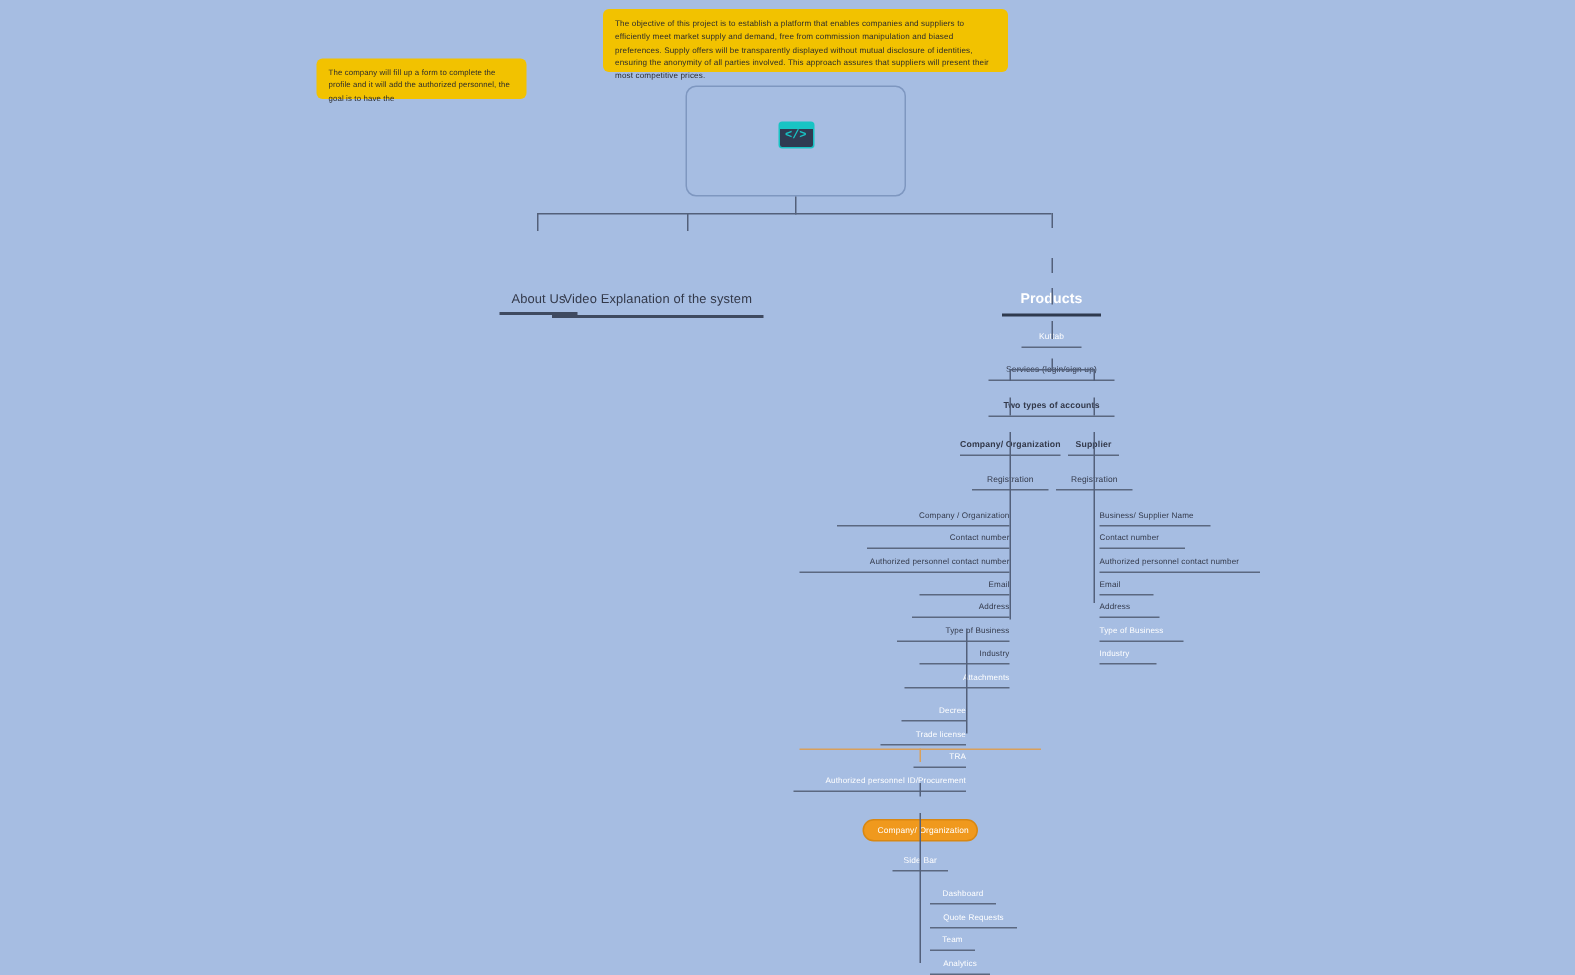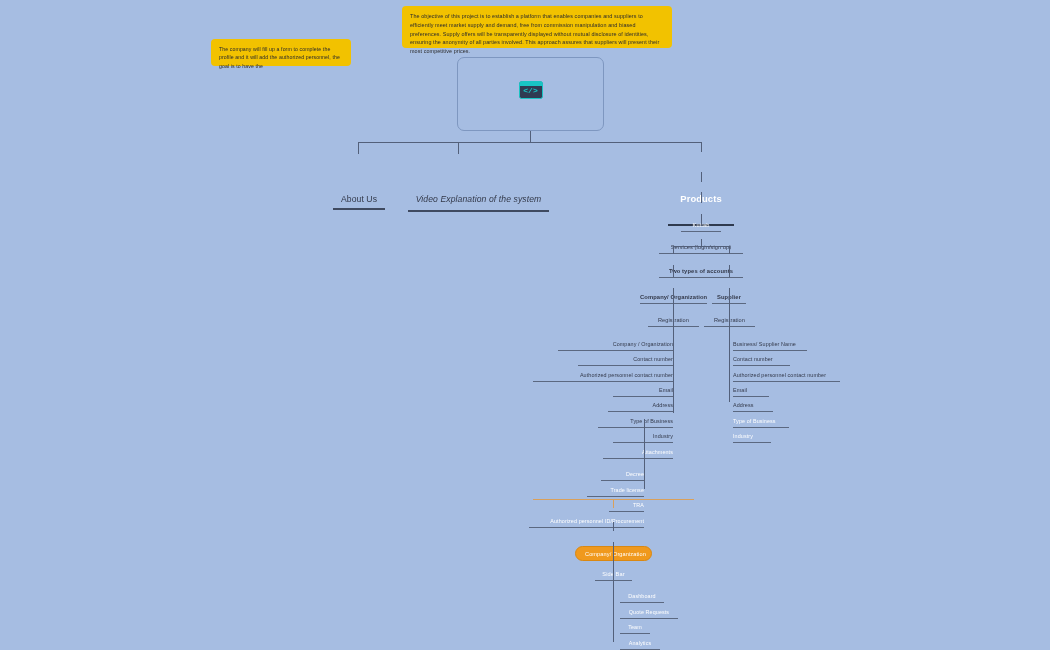--- a/index.html
+++ b/index.html
@@ -108,21 +108,21 @@
     padding-bottom: 4px;
     border-bottom: 2px solid #3f4a60;
     text-align: center;
   }
   .node.lvl2.wrap { white-space: normal; line-height: 1.35; }
 
   .node.products {
     font-size: 9.4px;
     font-weight: bold;
     color: #ffffff;
-    padding-bottom: 20px;
+    padding-bottom: 5px;
     border-bottom: 2.5px solid #2f3a4e;
     text-align: center;
   }
 
   .node.chain {
     font-size: 5.6px;
     padding-bottom: 2.5px;
     border-bottom: 1px solid #5b6880;
     text-align: center;
   }
@@ -178,21 +178,21 @@
   <div class="line v" style="left:530px; top:131px; height:12px;"></div>
   <div class="line h" style="left:358px; top:142px; width:343px;"></div>
   <div class="line v" style="left:358px; top:142px; height:12px;"></div>
   <div class="line v" style="left:458px; top:142px; height:12px;"></div>
   <div class="line v" style="left:701px; top:142px; height:10px;"></div>
 
   <div class="node lvl2" style="left:333px; top:154px; width:52px;">
     <span class="lbl">About Us</span>
   </div>
 
-  <div class="node lvl2 wrap" style="left:408px; top:154px; width:141px;font-style:italic;">
+  <div class="node lvl2 wrap" style="left:368px; top:154px; width:141px;">
     <span class="lbl">Video Explanation of the system</span>
   </div>
 
   <div class="node products" style="left:668px; top:153px; width:66px;">
     <span class="lbl">Products</span>
   </div>
 
   <div class="line v" style="left:701px; top:172px; height:10px;"></div>
   <div class="node chain white" style="left:681px; top:182px; width:40px;">
     <span class="lbl">Kuttab</span>

